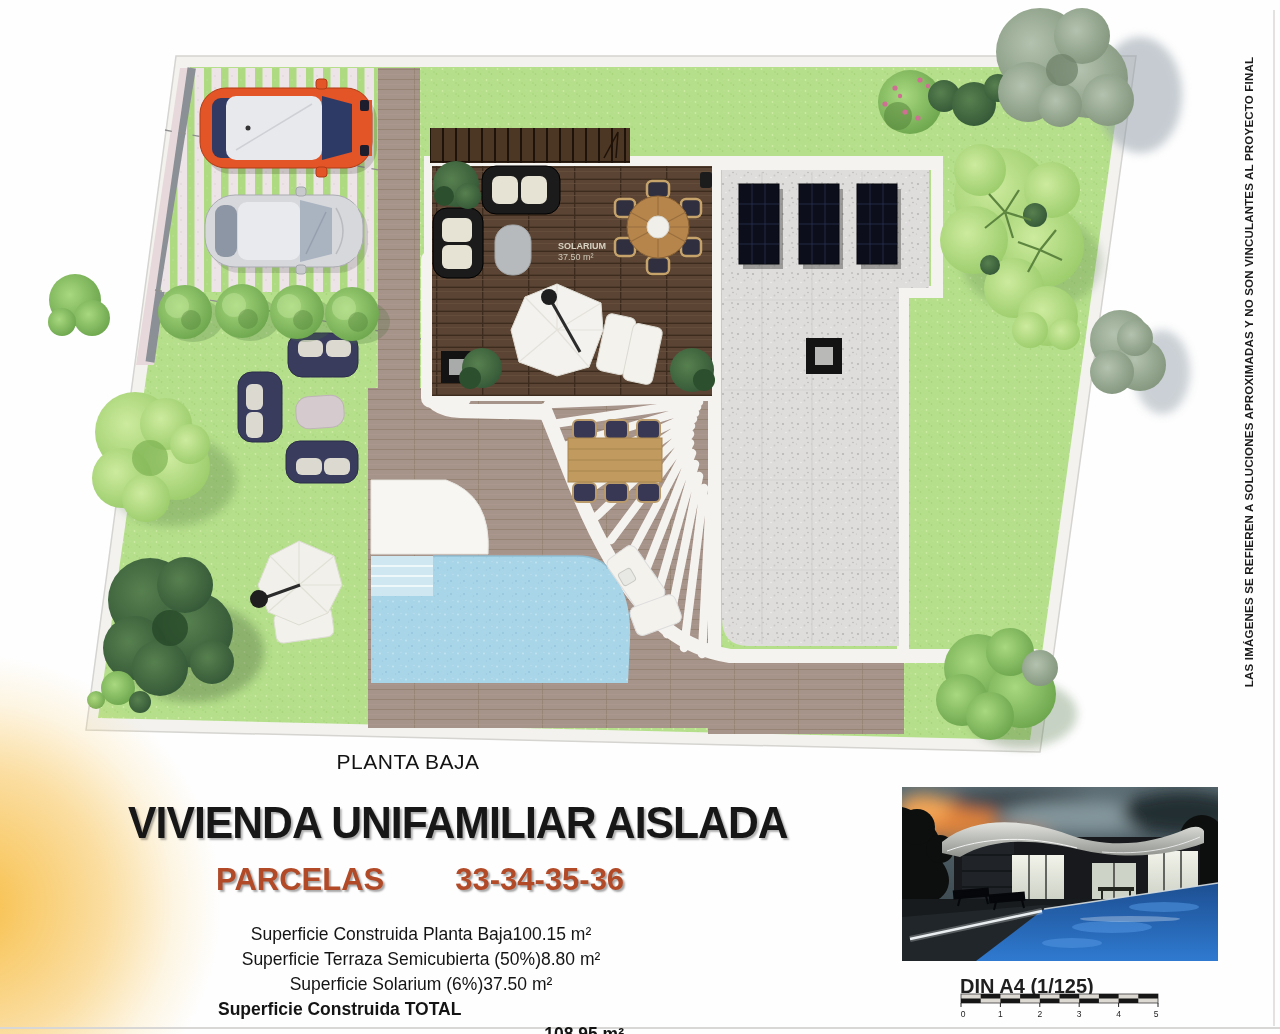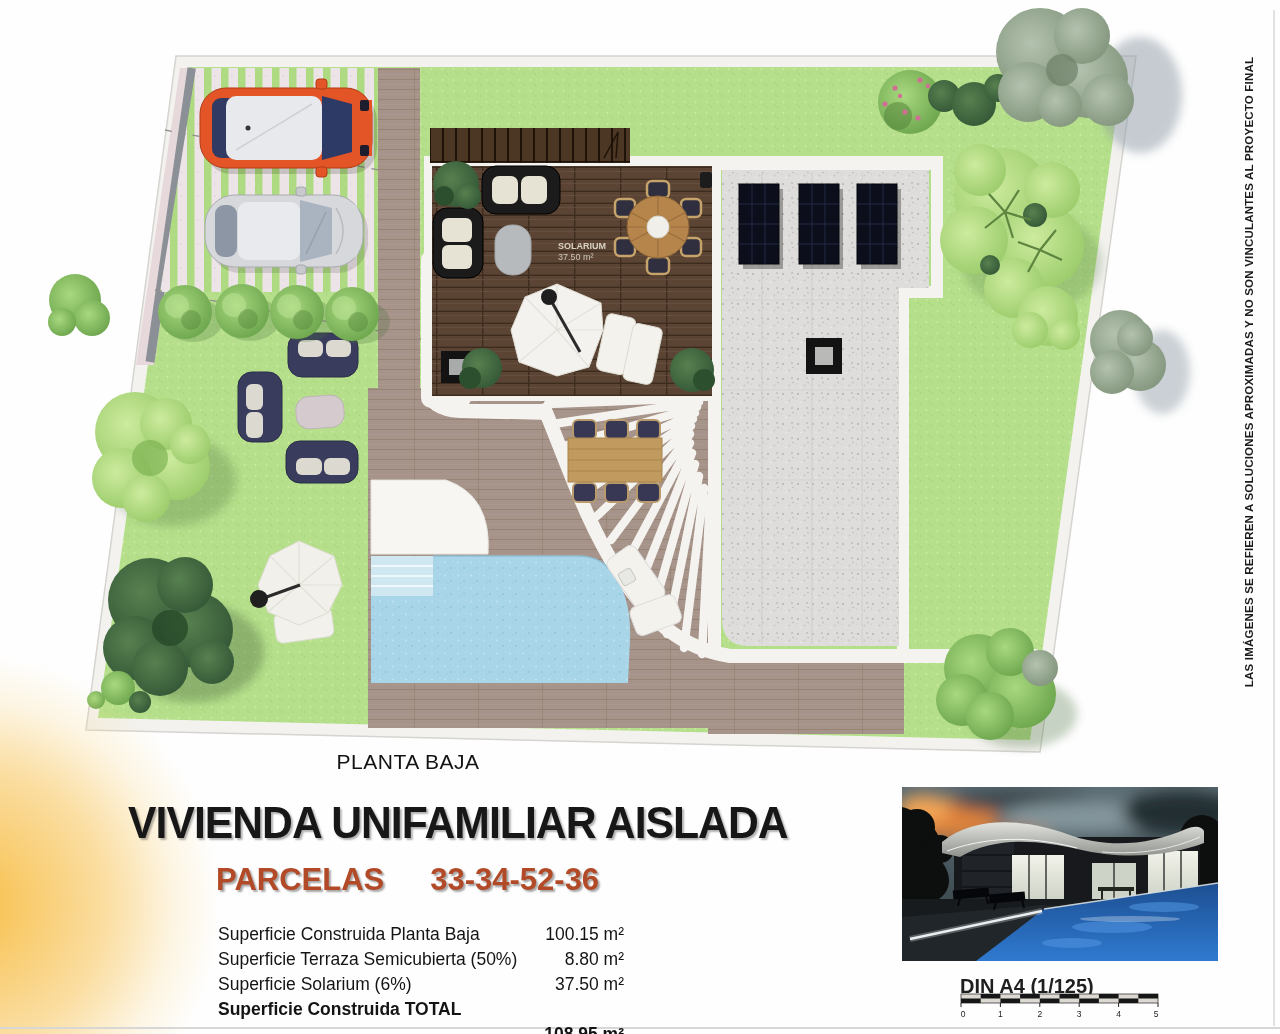--- a/index.html
+++ b/index.html
@@ -12,23 +12,23 @@
           rgba(250,214,130,.22) 62%, rgba(255,255,255,0) 76%);}
   .disclaimer{position:absolute;left:1249px;top:372px;transform:translate(-50%,-50%) rotate(-90deg);
         white-space:nowrap;font-size:11.5px;font-weight:600;letter-spacing:.2px;color:#1b1b1b;}
   .vline{position:absolute;left:1273px;top:10px;width:2px;height:1016px;background:#e3e2e0;}
   .hline{position:absolute;left:0;top:1027px;width:1280px;height:2px;background:#d8d7d5;}
   .info{position:absolute;left:128px;top:750px;width:560px;}
   .floor{font-size:21px;letter-spacing:.5px;color:#131313;text-align:center;}
   .title{margin:24px 0 0 0;font-size:44px;font-weight:700;letter-spacing:-1px;color:#171717;
         text-shadow:2px 2px 2px rgba(0,0,0,.30);white-space:nowrap;transform:scaleX(.97);transform-origin:left;}
   .parcels{margin:14px 0 0 88px;font-size:31px;font-weight:700;color:#b24a28;
-        text-shadow:2px 2px 2px rgba(0,0,0,.35);display:flex;gap:46px;}
+        text-shadow:2px 2px 2px rgba(0,0,0,.35);display:flex;gap:71px;}
   .areas{margin:24px 0 0 90px;width:406px;font-size:17.5px;color:#141414;}
-  .row{display:flex;justify-content:space-between;line-height:25px;}
+  .row{display:flex;justify-content:center;line-height:25px;}
   .row .val{text-align:right;}
   .row.total{font-weight:700;flex-direction:column;}
   .photo-block{position:absolute;left:902px;top:787px;width:330px;}
   .photo{display:block;width:316px;height:174px;}
   .caption{position:absolute;left:58px;top:188px;font-size:20px;font-weight:600;color:#1f1f1f;}
   .scalebar{position:absolute;left:58px;top:204px;width:204px;height:28px;}
   .sb-label{font-size:8.5px;fill:#222;}
 </style>
 </head>
 <body>
@@ -423,21 +423,21 @@
 
   <div class="disclaimer">LAS IMÁGENES SE REFIEREN A SOLUCIONES APROXIMADAS Y NO SON VINCULANTES AL PROYECTO FINAL</div>
   <div class="vline"></div>
   <div class="hline"></div>
 
   <div class="info">
     <div class="floor">PLANTA BAJA</div>
     <div class="title">VIVIENDA UNIFAMILIAR AISLADA</div>
     <div class="parcels">
       <span>PARCELAS</span>
-      <span>33-34-52-36</span>
+      <span>33-34-35-36</span>
     </div>
     <div class="areas">
       <div class="row">
         <span>Superficie Construida Planta Baja</span>
         <span class="val">100.15 m²</span>
       </div>
       <div class="row">
         <span>Superficie Terraza Semicubierta (50%)</span>
         <span class="val">8.80 m²</span>
       </div>

